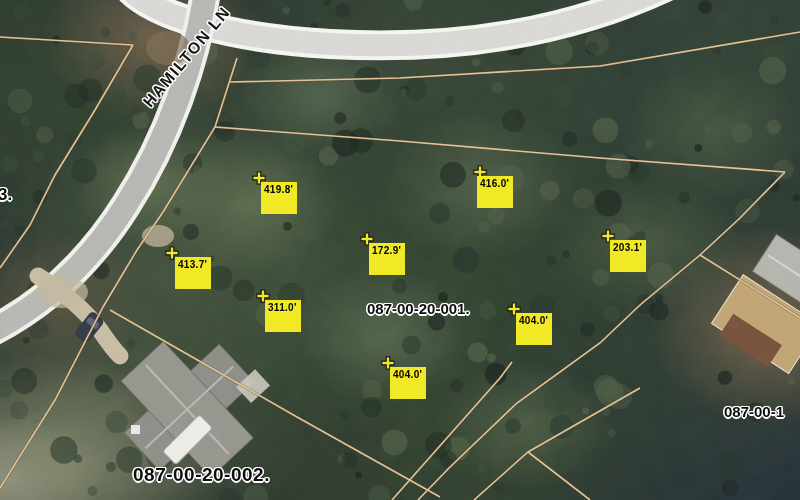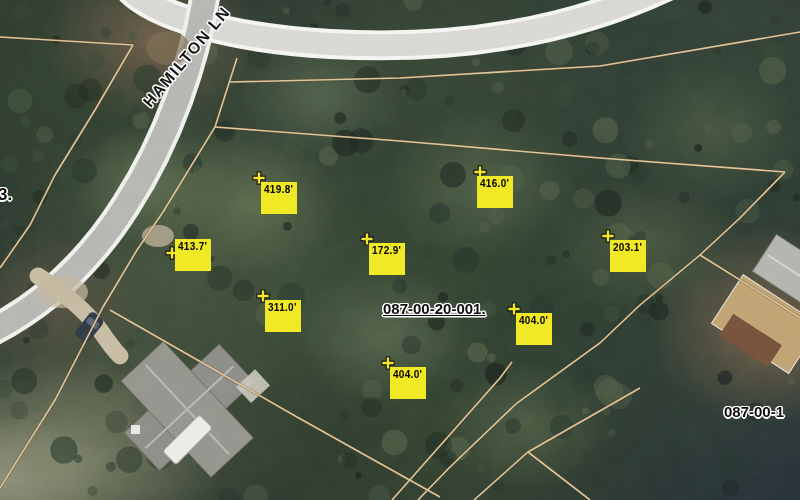--- a/index.html
+++ b/index.html
@@ -50,21 +50,21 @@
     color:var(--label-fg,#000);
     font-weight:bold;font-size:10px;line-height:1;
     padding:3px 4px 19px 3px;letter-spacing:.3px;white-space:nowrap;
   }
   .cross{position:absolute;width:14px;height:14px;}
   .ptext{
     position:absolute;font-weight:bold;color:#0e0e0e;white-space:nowrap;
     text-shadow:-1.5px 0 0 #fff,1.5px 0 0 #fff,0 -1.5px 0 #fff,0 1.5px 0 #fff,
       -1px -1px 0 #fff,1px -1px 0 #fff,-1px 1px 0 #fff,1px 1px 0 #fff;
   }
-  .p001{left:383px;top:300px;font-size:15px;text-decoration:underline;}
+  .p001{left:367px;top:300px;font-size:15px;}
   .p002{left:133px;top:464px;font-size:19px;letter-spacing:.5px;}
   .p087{left:724px;top:403px;font-size:15px;}
   .p3{left:-2px;top:185px;font-size:17px;}
   .roadlabel{
     position:absolute;left:97px;top:48px;width:180px;text-align:center;
     transform:rotate(-50deg);
     font-size:16px;font-weight:bold;letter-spacing:1.5px;color:#161616;white-space:nowrap;
     text-shadow:-1.5px 0 0 #fff,1.5px 0 0 #fff,0 -1.5px 0 #fff,0 1.5px 0 #fff,
       -1px -1px 0 #fff,1px -1px 0 #fff,-1px 1px 0 #fff,1px 1px 0 #fff;
   }
@@ -334,37 +334,38 @@
       <feTurbulence type="fractalNoise" baseFrequency="0.045" numOctaves="3" seed="11"></feTurbulence>
       <feColorMatrix type="saturate" values="0"></feColorMatrix>
     </filter>
     <rect width="800" height="500" filter="url(#blotch)" opacity="0.14" style="mix-blend-mode:soft-light"></rect>
     <rect width="800" height="500" filter="url(#grain)" opacity="0.10" style="mix-blend-mode:overlay"></rect>
   </svg>
 
   <div class="roadlabel">HAMILTON LN</div>
 
   <div class="ptext p001">087-00-20-001.</div>
+  <div class="ptext p002">087-00-20-002.</div>
   <div class="ptext p087">087-00-1</div>
   <div class="ptext p3">3.</div>
 
   <svg class="cross" style="left:252px;top:171px" viewBox="0 0 14 14">
       <path d="M5.2,0.8 h3.6 v4.4 h4.4 v3.6 h-4.4 v4.4 h-3.6 v-4.4 h-4.4 v-3.6 h4.4 z" fill="#f2e926" stroke="#1a1a1a" stroke-width="1.2"></path>
     </svg>
   <div class="elev" style="left:261px;top:182px">419.8'</div>
 
   <svg class="cross" style="left:473px;top:165px" viewBox="0 0 14 14">
       <path d="M5.2,0.8 h3.6 v4.4 h4.4 v3.6 h-4.4 v4.4 h-3.6 v-4.4 h-4.4 v-3.6 h4.4 z" fill="#f2e926" stroke="#1a1a1a" stroke-width="1.2"></path>
     </svg>
   <div class="elev" style="left:477px;top:176px">416.0'</div>
 
   <svg class="cross" style="left:165px;top:246px" viewBox="0 0 14 14">
       <path d="M5.2,0.8 h3.6 v4.4 h4.4 v3.6 h-4.4 v4.4 h-3.6 v-4.4 h-4.4 v-3.6 h4.4 z" fill="#f2e926" stroke="#1a1a1a" stroke-width="1.2"></path>
     </svg>
-  <div class="elev" style="left:175px;top:239px">413.7'</div>
+  <div class="elev" style="left:175px;top:257px">413.7'</div>
 
   <svg class="cross" style="left:360px;top:232px" viewBox="0 0 14 14">
       <path d="M5.2,0.8 h3.6 v4.4 h4.4 v3.6 h-4.4 v4.4 h-3.6 v-4.4 h-4.4 v-3.6 h4.4 z" fill="#f2e926" stroke="#1a1a1a" stroke-width="1.2"></path>
     </svg>
   <div class="elev" style="left:369px;top:243px">172.9'</div>
 
   <svg class="cross" style="left:601px;top:229px" viewBox="0 0 14 14">
       <path d="M5.2,0.8 h3.6 v4.4 h4.4 v3.6 h-4.4 v4.4 h-3.6 v-4.4 h-4.4 v-3.6 h4.4 z" fill="#f2e926" stroke="#1a1a1a" stroke-width="1.2"></path>
     </svg>
   <div class="elev" style="left:610px;top:240px">203.1'</div>

